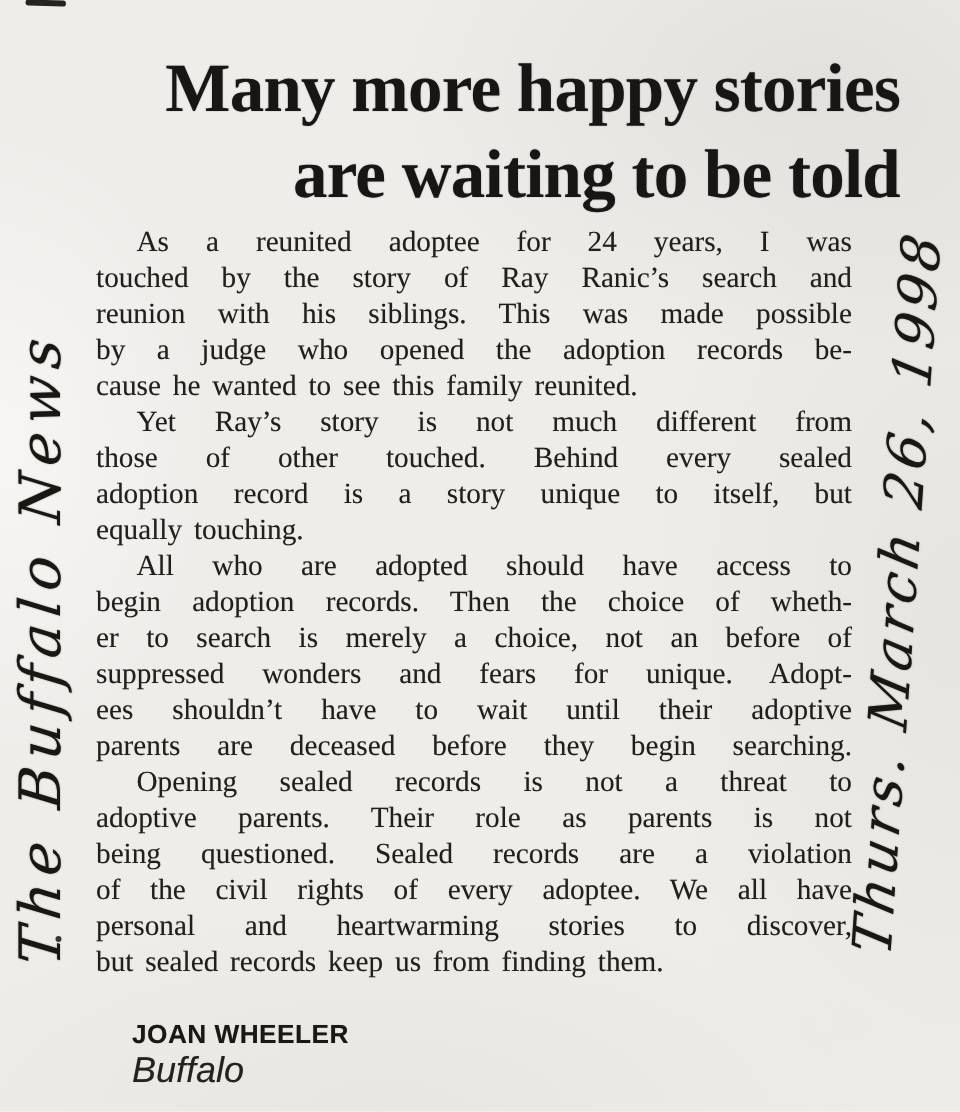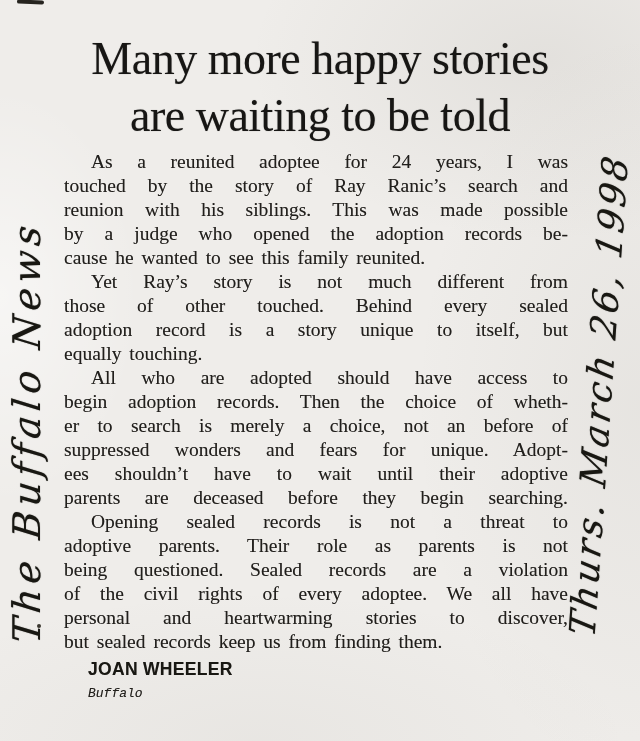--- a/index.html
+++ b/index.html
@@ -27,51 +27,51 @@
     border-radius: 2px; transform: rotate(2deg);
   }
   .artifact-dot {
     position: absolute; left: 37px; top: 624px;
     width: 4px; height: 4px; background: #3a372f; border-radius: 50%;
   }
 
   
   .headline {
     position: absolute; left: 40px; right: 40px; top: 30px;
-    text-align: center;
+    text-align: right;
     font-family: "Liberation Serif", serif;
-    font-weight: 400;
+    font-weight: 700;
     font-size: 46px; line-height: 57px;
     color: #17161 4;
     color: #171614;
     letter-spacing: -0.5px;
     text-shadow: 0 0 1px rgba(20,20,20,0.35);
   }
 
   
   .article {
     position: absolute; left: 64px; top: 150px; width: 504px;
     font-size: 19.5px; line-height: 24px;
     color: #211f1c;
     text-shadow: 0 0 0.5px rgba(30,28,25,0.4);
   }
   .para { margin: 0; }
   .jline { text-align: justify; text-align-last: justify; }
   .jline.first { text-indent: 27px; }
   .jline.last { text-align-last: left; word-spacing: 3px; }
 
-  .signature { margin-top: 4px; padding-left: 24px; }
+  .signature { margin-top: 24px; padding-left: 24px; }
   .sig-name {
     font-family: "Liberation Sans", sans-serif;
     font-weight: 700; font-size: 17.5px; line-height: 23px;
     letter-spacing: 0.3px; color: #191813;
   }
   .sig-city {
-    font-family: Liberation Mono, monospace;
-    font-style: italic; font-size: 13px; line-height: 25px;
+    font-family: Liberation Sans, sans-serif;
+    font-style: italic; font-size: 24px; line-height: 25px;
     color: #24221e;
   }
 
   
   .handwriting {
     position: absolute;
     font-family: "DejaVu Serif", serif;
     font-style: italic;
     color: #181712;
     white-space: nowrap;

